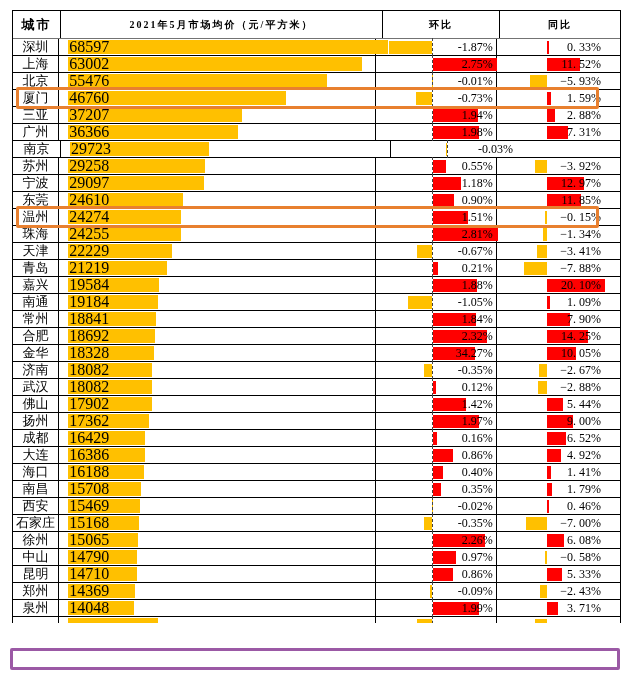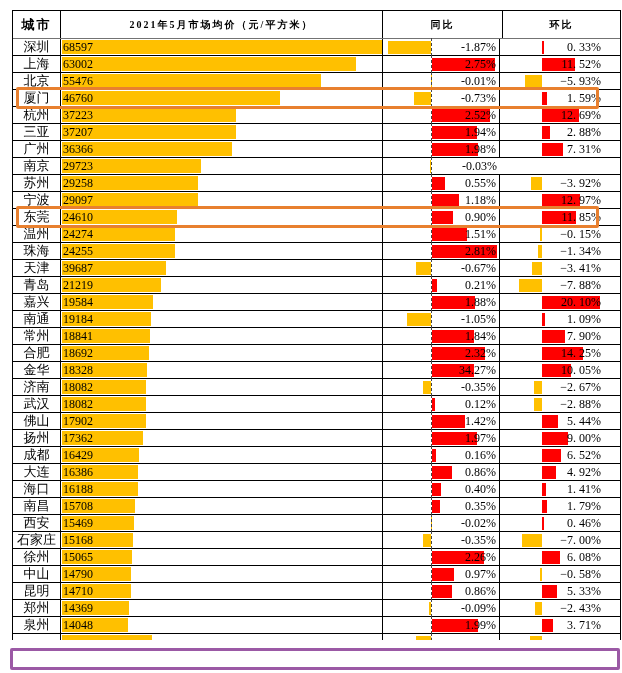--- a/index.html
+++ b/index.html
@@ -12,30 +12,30 @@
   #table {
     position:absolute; left:12px; top:10px; width:609px;
     border:1px solid #000; border-bottom:none;
   }
   .hrow { display:flex; height:28px; border-bottom:1px solid #737373; font-weight:bold; }
   .hcell {
     display:flex; align-items:center; justify-content:center;
     font-size:10px; letter-spacing:2px; border-right:1px solid #000;
   }
   .hcell:last-child { border-right:none; }
-  .row { display:flex; height:17px; border-bottom:1px solid #000; position:relative; }
+  .row { display:flex; height:17px; border-bottom:1px solid #000; position:relative;gap:8px; }
   .cell { position:relative; border-right:1px solid #000; height:100%; overflow:visible; }
   .cell:last-child { border-right:none; }
   .c-city { width:48px; display:flex; align-items:center; justify-content:center;
             font-size:13px; }
   .c-price { width:322px; }
   .c-mom { width:117px; }
   .c-yoy { width:120px; }
   .pbar { position:absolute; left:1px; top:1px; height:14px; background:#FFC000; }
-  .pval { position:absolute; left:2px; top:0; line-height:16px; font-size:12px; z-index:2; }
+  .pval { position:absolute; left:2px; top:0; line-height:16px; font-size:16px; z-index:2; }
   .bar { position:absolute; top:2px; height:13px; }
   .bar.pos { background:#FF0000; }
   .bar.neg { background:#FFC000; }
   .val { position:absolute; top:0; right:3px; line-height:16px; font-size:12px; z-index:2; }
   .c-yoy .val { right:19px; }
   .zero-axis { position:absolute; left:48px; top:-1px; bottom:-1px;
                border-left:1px dashed #444; z-index:1; }
   .hl-box { position:absolute; border-style:solid; border-width:3px;
             background:transparent; pointer-events:none; z-index:5; border-radius:2px; }
   #partial-row { display:flex; height:6px; position:relative; overflow:hidden;
@@ -44,22 +44,22 @@
 </style>
 </head>
 <body>
 
 <div id="stage">
   <div id="table">
 
     <div class="hrow">
       <div class="hcell c-city">城市</div>
       <div class="hcell c-price">2021年5月市场均价（元/平方米）</div>
+      <div class="hcell c-mom">环比</div>
       <div class="hcell c-yoy">同比</div>
-      <div class="hcell c-mom">环比</div>
     </div>
 
     <div id="rows">
   <div class="row">
     <div class="cell c-city">深圳</div>
     <div class="cell c-price">
       <div class="pbar" style="width: 320px;"></div>
       <span class="pval">68597</span>
     </div>
     <div class="cell c-mom">
@@ -117,36 +117,20 @@
       <div class="zero-axis"></div>
       <div class="bar neg" style="width: 16.79px; left: 31.21px;"></div>
       <span class="val">-0.73%</span>
     </div>
     <div class="cell c-yoy">
       <div class="bar pos" style="width: 4.611px; left: 42px;"></div>
       <span class="val">1. 59%</span>
     </div>
   </div>
 
-  <div class="row">
-    <div class="cell c-city">杭州</div>
-    <div class="cell c-price">
-      <div class="pbar" style="width: 173.643px;"></div>
-      <span class="pval">37223</span>
-    </div>
-    <div class="cell c-mom">
-      <div class="zero-axis"></div>
-      <div class="bar pos" style="width: 57.96px; left: 49px;"></div>
-      <span class="val">2.52%</span>
-    </div>
-    <div class="cell c-yoy">
-      <div class="bar pos" style="width: 36.801px; left: 42px;"></div>
-      <span class="val">12. 69%</span>
-    </div>
-  </div>
 
   <div class="row">
     <div class="cell c-city">三亚</div>
     <div class="cell c-price">
       <div class="pbar" style="width: 173.568px;"></div>
       <span class="pval">37207</span>
     </div>
     <div class="cell c-mom">
       <div class="zero-axis"></div>
       <div class="bar pos" style="width: 44.62px; left: 49px;"></div>
@@ -271,21 +255,21 @@
     <div class="cell c-yoy">
       <div class="bar neg" style="width: 3.886px; left: 38.114px;"></div>
       <span class="val">−1. 34%</span>
     </div>
   </div>
 
   <div class="row">
     <div class="cell c-city">天津</div>
     <div class="cell c-price">
       <div class="pbar" style="width: 103.697px;"></div>
-      <span class="pval">39687</span>
+      <span class="pval">22229</span>
     </div>
     <div class="cell c-mom">
       <div class="zero-axis"></div>
       <div class="bar neg" style="width: 15.41px; left: 32.59px;"></div>
       <span class="val">-0.67%</span>
     </div>
     <div class="cell c-yoy">
       <div class="bar neg" style="width: 9.889px; left: 32.111px;"></div>
       <span class="val">−3. 41%</span>
     </div>

